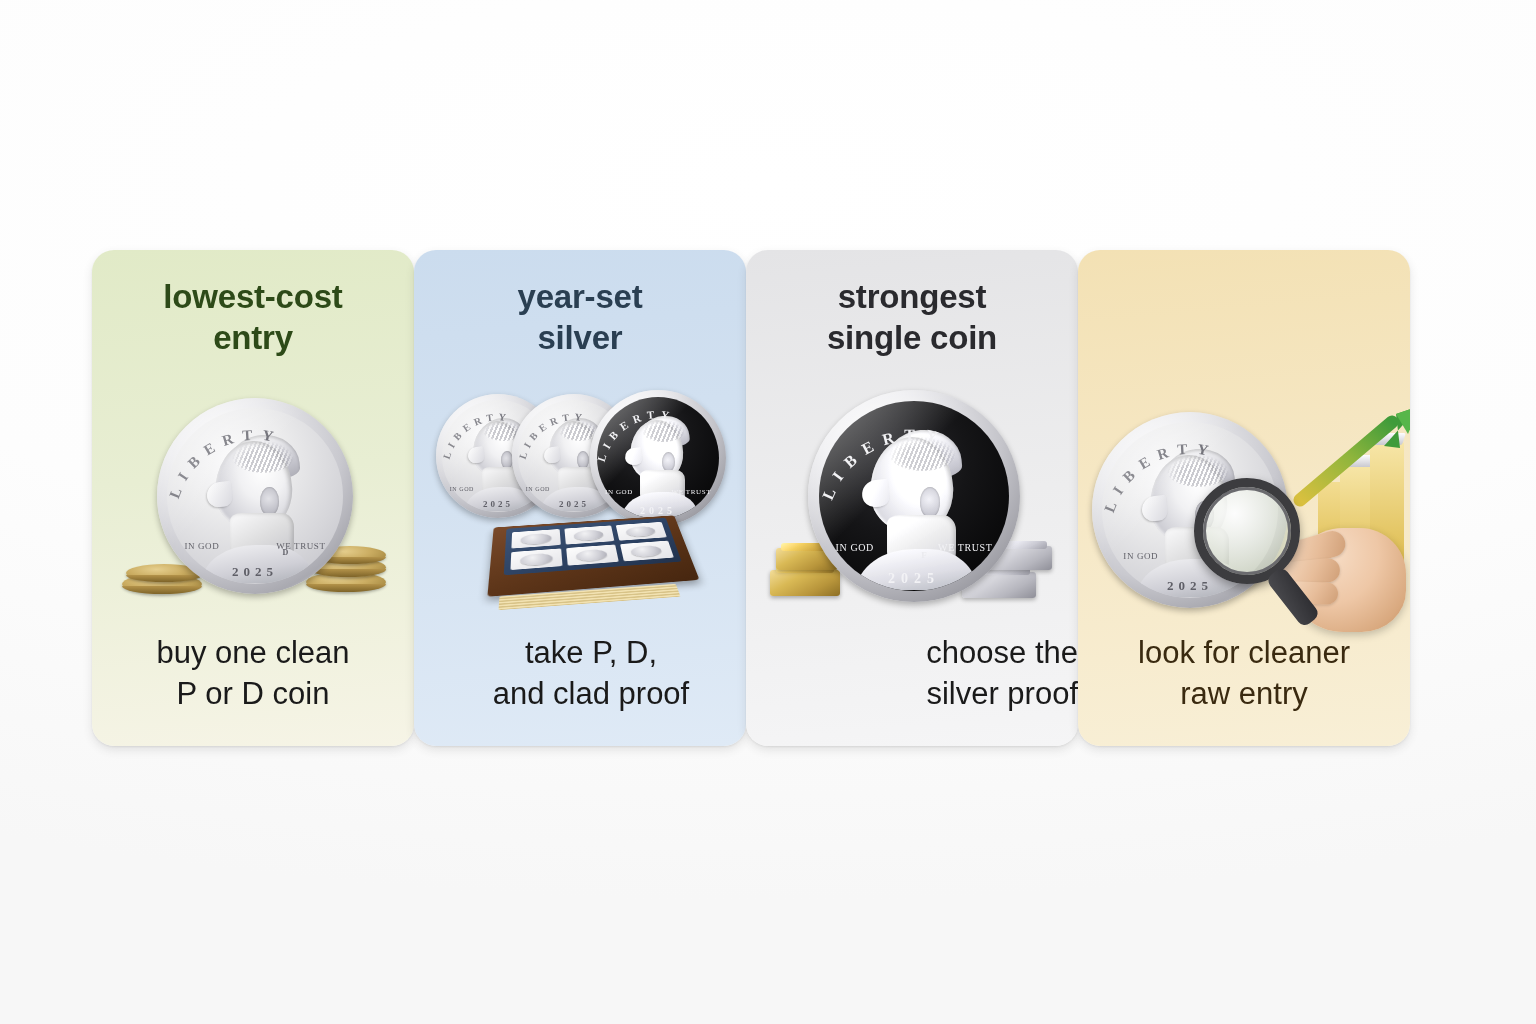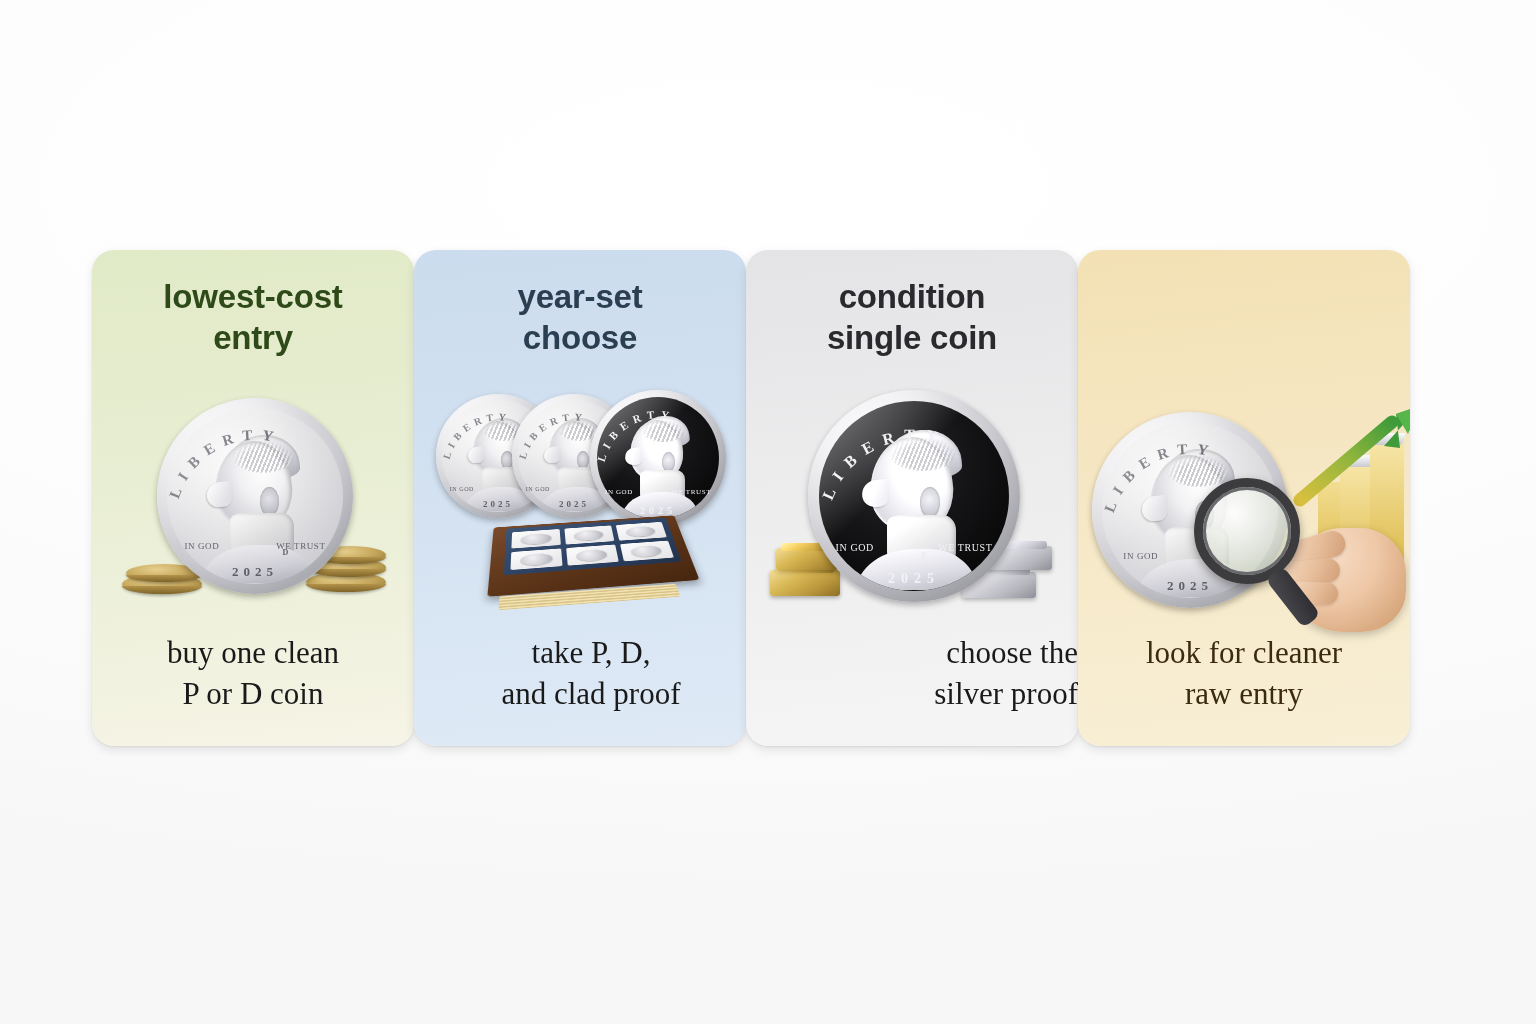--- a/index.html
+++ b/index.html
@@ -43,21 +43,20 @@
     white-space:pre-line;
   }
   .card-caption{
     position:absolute;
     left:0;right:0;bottom:32px;
     text-align:center;
     font-size:31px;
     line-height:41px;
     white-space:pre-line;
     font-weight:400;
-    font-family:Liberation Serif, serif;
   }
   .art{
     position:absolute;left:0;right:0;top:136px;height:250px;
   }
 
   
   .coin{
     position:absolute;
     border-radius:50%;
   }
@@ -345,21 +344,21 @@
           <div class="gloss"></div>
         </div>
       </div>
 
       <div class="card-caption" style="color:#1a1a1a;">buy one clean
 P or D coin</div>
     </div>
 
     <div class="card c2" style="background:linear-gradient(175deg,#cbdcee 0%,#d4e2f1 50%,#dfeaf6 100%);">
       <div class="card-title" style="color:#2a3f52;">year-set
-choose</div>
+silver</div>
 
       <div class="art">
 
         <div class="coin" style="left:22px;top:8px;width:124px;height:124px;">
           <div class="rim"></div>
           <div class="reeding"></div>
           <div class="field">
             <div class="bust">
               <div class="hair"></div>
               <div class="head"></div>
@@ -471,21 +470,21 @@
               </div>
           </div>
         </div>
       </div>
 
       <div class="card-caption" style="color:#1a1a1a;padding-left:22px;">take P, D,
 and clad proof</div>
     </div>
 
     <div class="card c3" style="background:linear-gradient(175deg,#e4e4e6 0%,#ededee 50%,#f5f5f6 100%);">
-      <div class="card-title" style="color:#2a2a2e;">condition
+      <div class="card-title" style="color:#2a2a2e;">strongest
 single coin</div>
 
       <div class="art">
 
         <div class="bar gold" style="left:24px;top:184px;width:70px;height:26px;">
           <div class="top"></div>
         </div>
         <div class="bar gold" style="left:30px;top:162px;width:62px;height:22px;">
           <div class="top"></div>
         </div>

